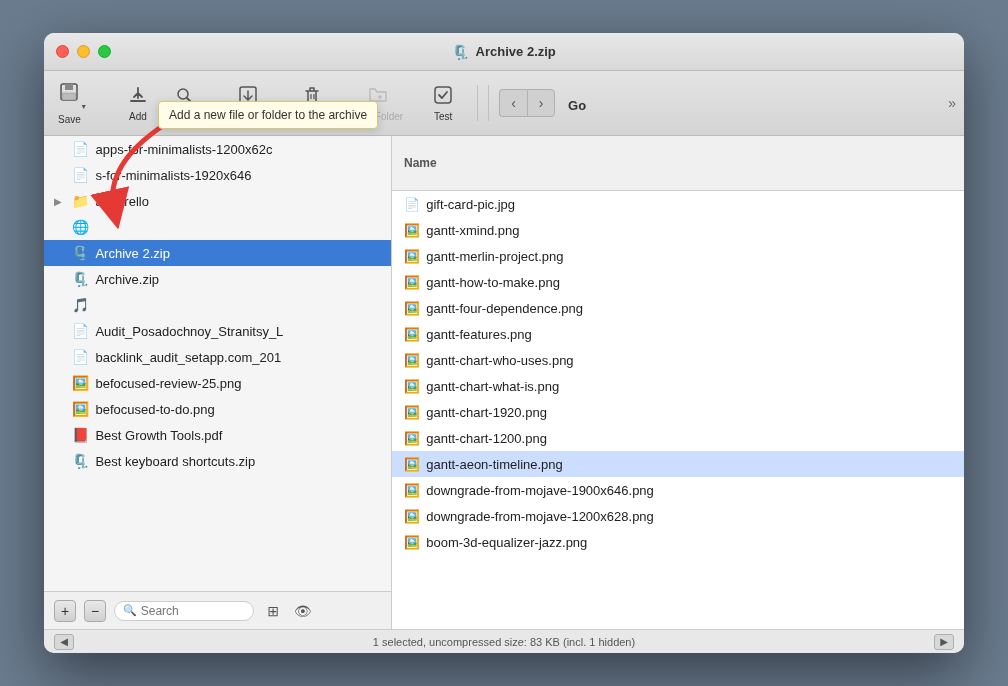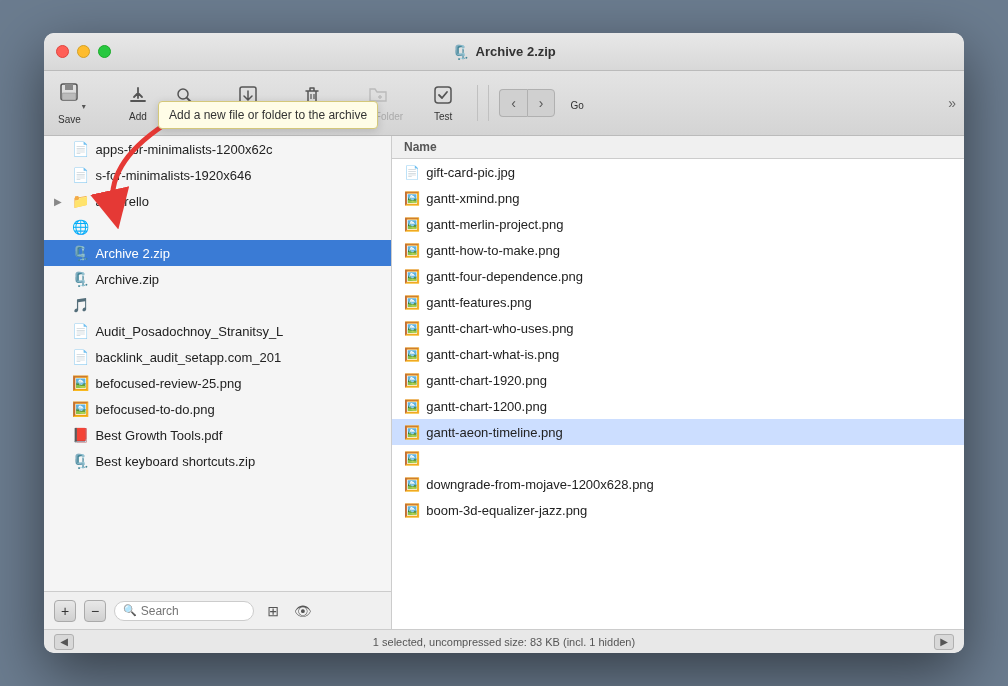--- a/index.html
+++ b/index.html
@@ -198,21 +198,21 @@
     .right-panel {
       flex: 1;
       background: white;
       display: flex;
       flex-direction: column;
       overflow: hidden;
     }
     .column-header {
       background: #f0f0f0;
       border-bottom: 1px solid #ccc;
-      padding: 4px 12px;
+      padding: 20px 12px;
       font-size: 12px;
       font-weight: 600;
       color: #555;
       flex-shrink: 0;
     }
     .archive-list {
       flex: 1;
       overflow-y: auto;
     }
     .archive-item {
@@ -425,21 +425,21 @@
 
 
     <div class="toolbar-separator"></div>
 
     <div class="nav-btns">
       <div class="nav-btn">‹</div>
       <div class="nav-btn">›</div>
     </div>
 
     <div class="toolbar-btn" style="min-width:40px;">
-      <span class="btn-label" style="font-size:10px;font-weight:400;margin-top:4px;">Go</span>
+      <span class="btn-label" style="font-size:13px;font-weight:700;margin-top:4px;">Go</span>
     </div>
 
     <div style="margin-left:auto;">
       <span style="font-size:14px;color:#666;">»</span>
     </div>
   </div>
 
   <div class="tooltip">
     <span>Add a new file or folder to the archive</span>
   </div>
@@ -588,20 +588,21 @@
           <div class="archive-item">
     <span class="file-icon">🖼️</span>
     <span>gantt-chart-1200.png</span>
   </div>
           <div class="archive-item selected">
     <span class="file-icon">🖼️</span>
     <span>gantt-aeon-timeline.png</span>
   </div>
           <div class="archive-item">
     <span class="file-icon">🖼️</span>
+    <span>downgrade-from-mojave-1900x646.png</span>
   </div>
           <div class="archive-item">
     <span class="file-icon">🖼️</span>
     <span>downgrade-from-mojave-1200x628.png</span>
   </div>
           <div class="archive-item">
     <span class="file-icon">🖼️</span>
     <span>boom-3d-equalizer-jazz.png</span>
   </div>
         </div>

